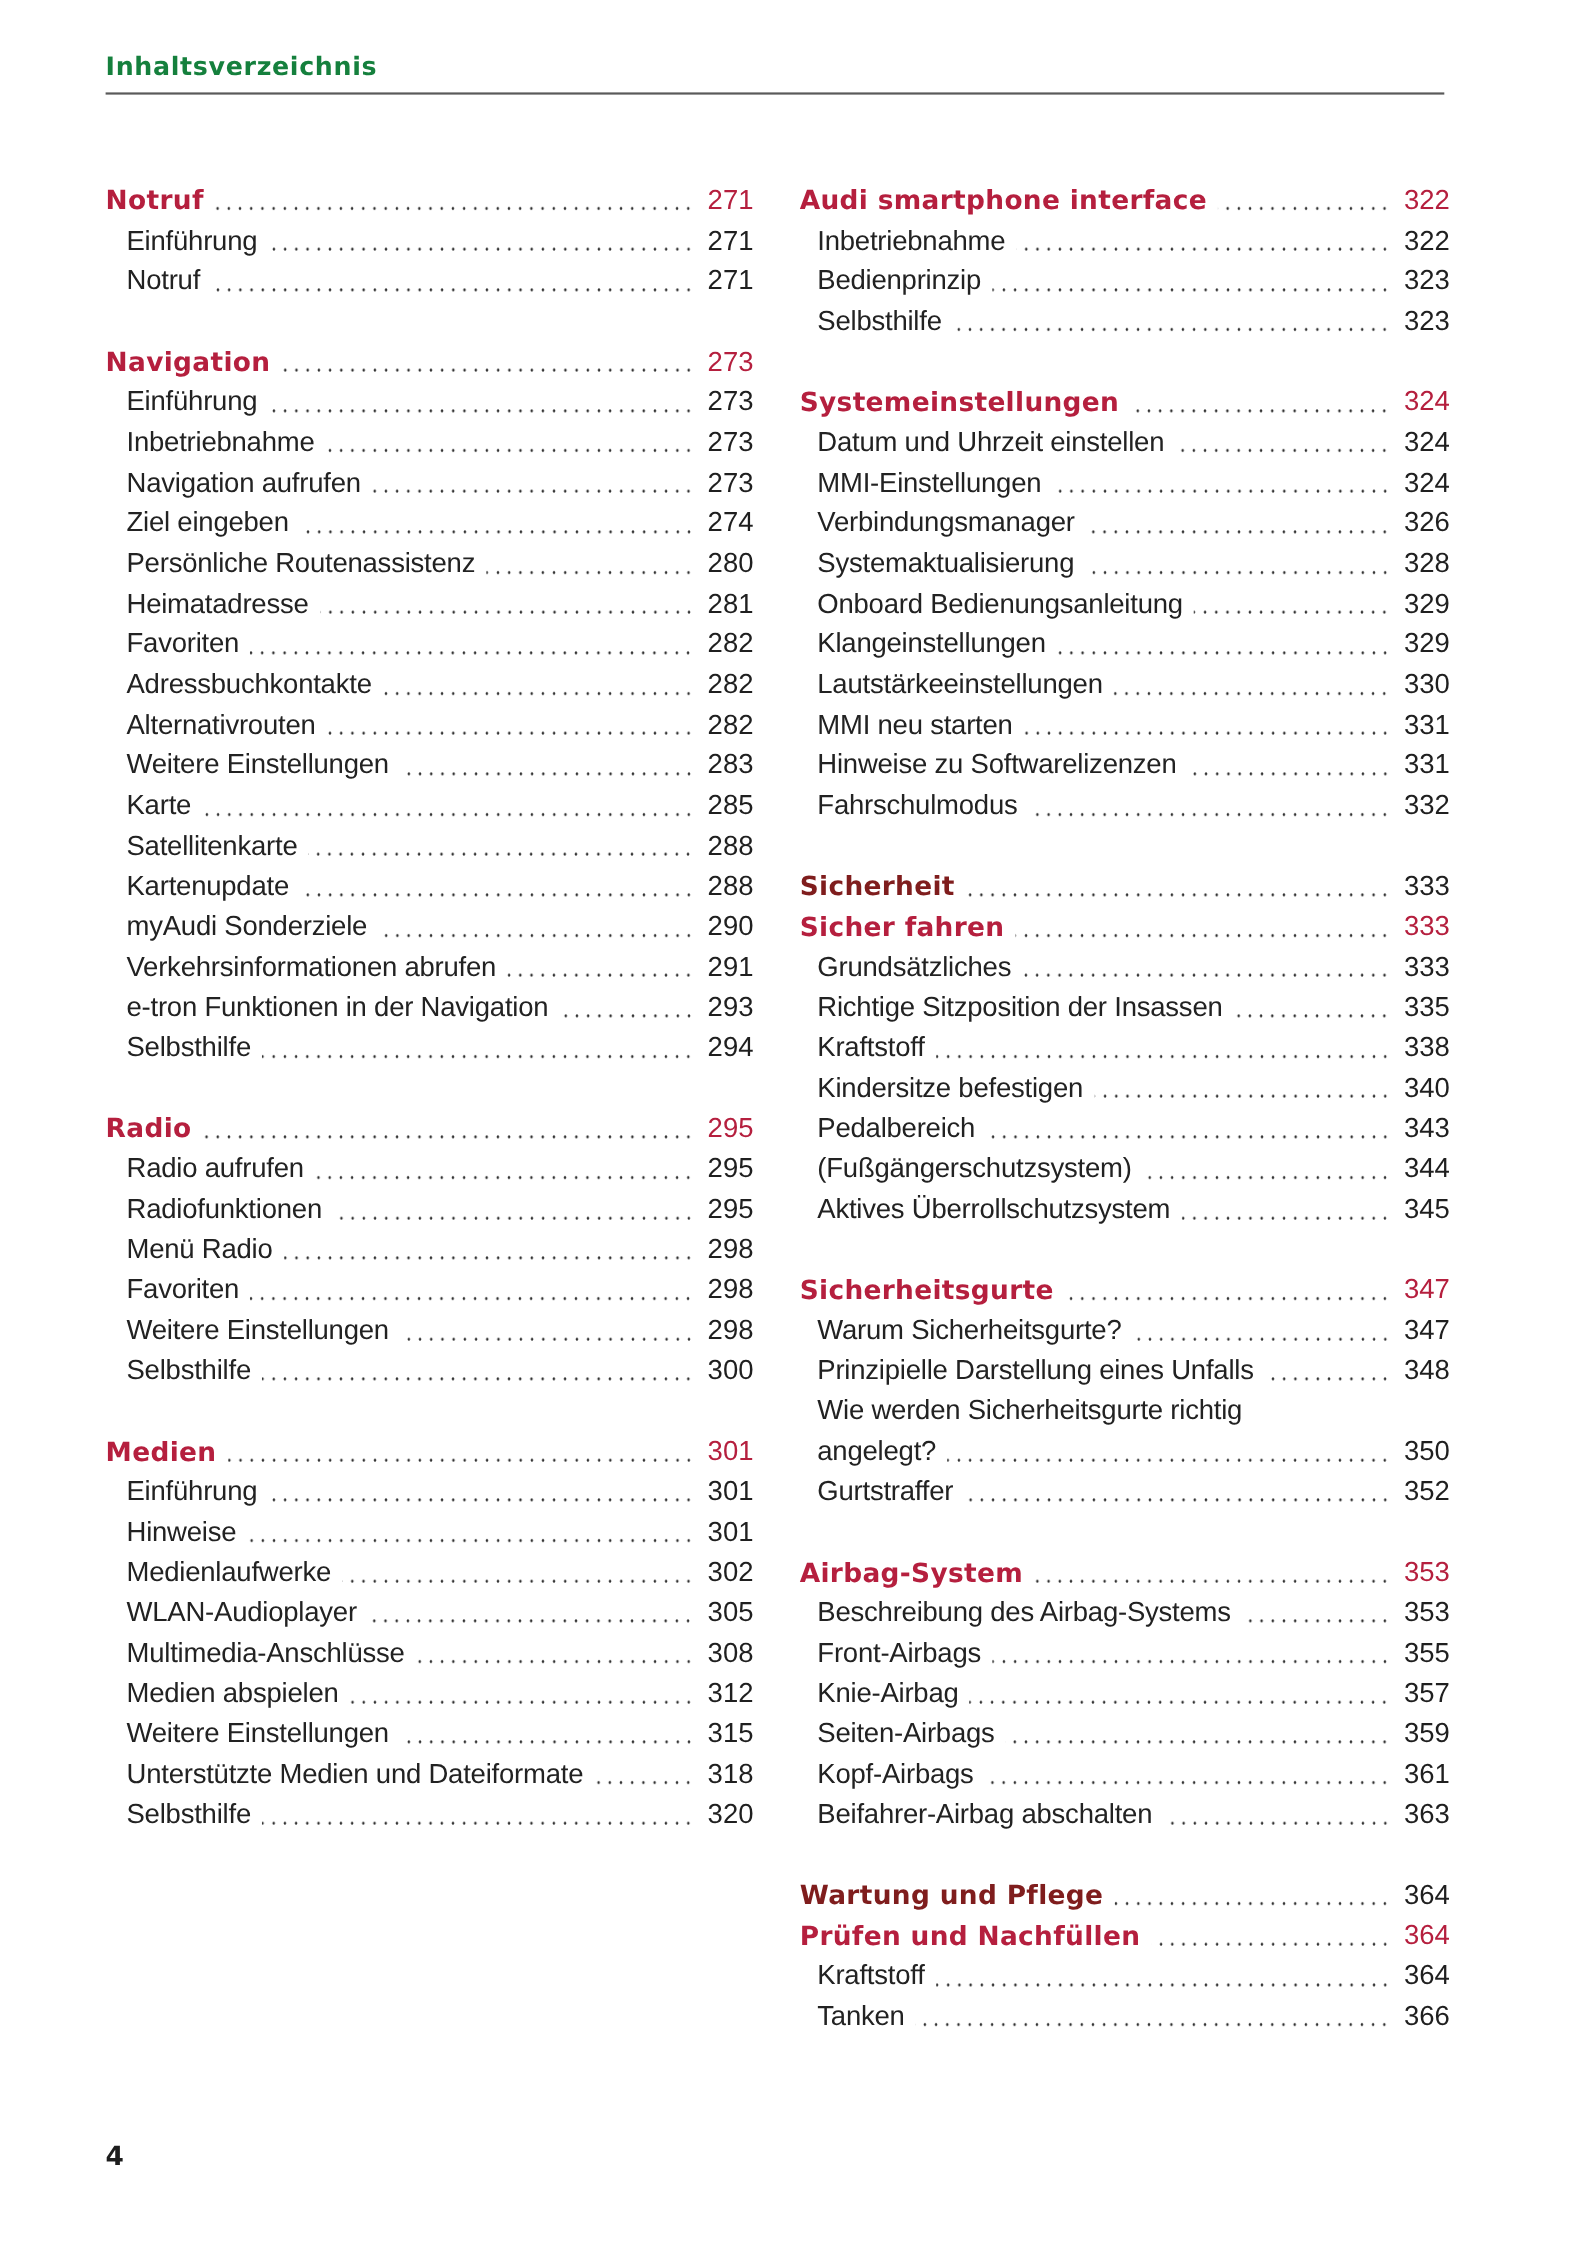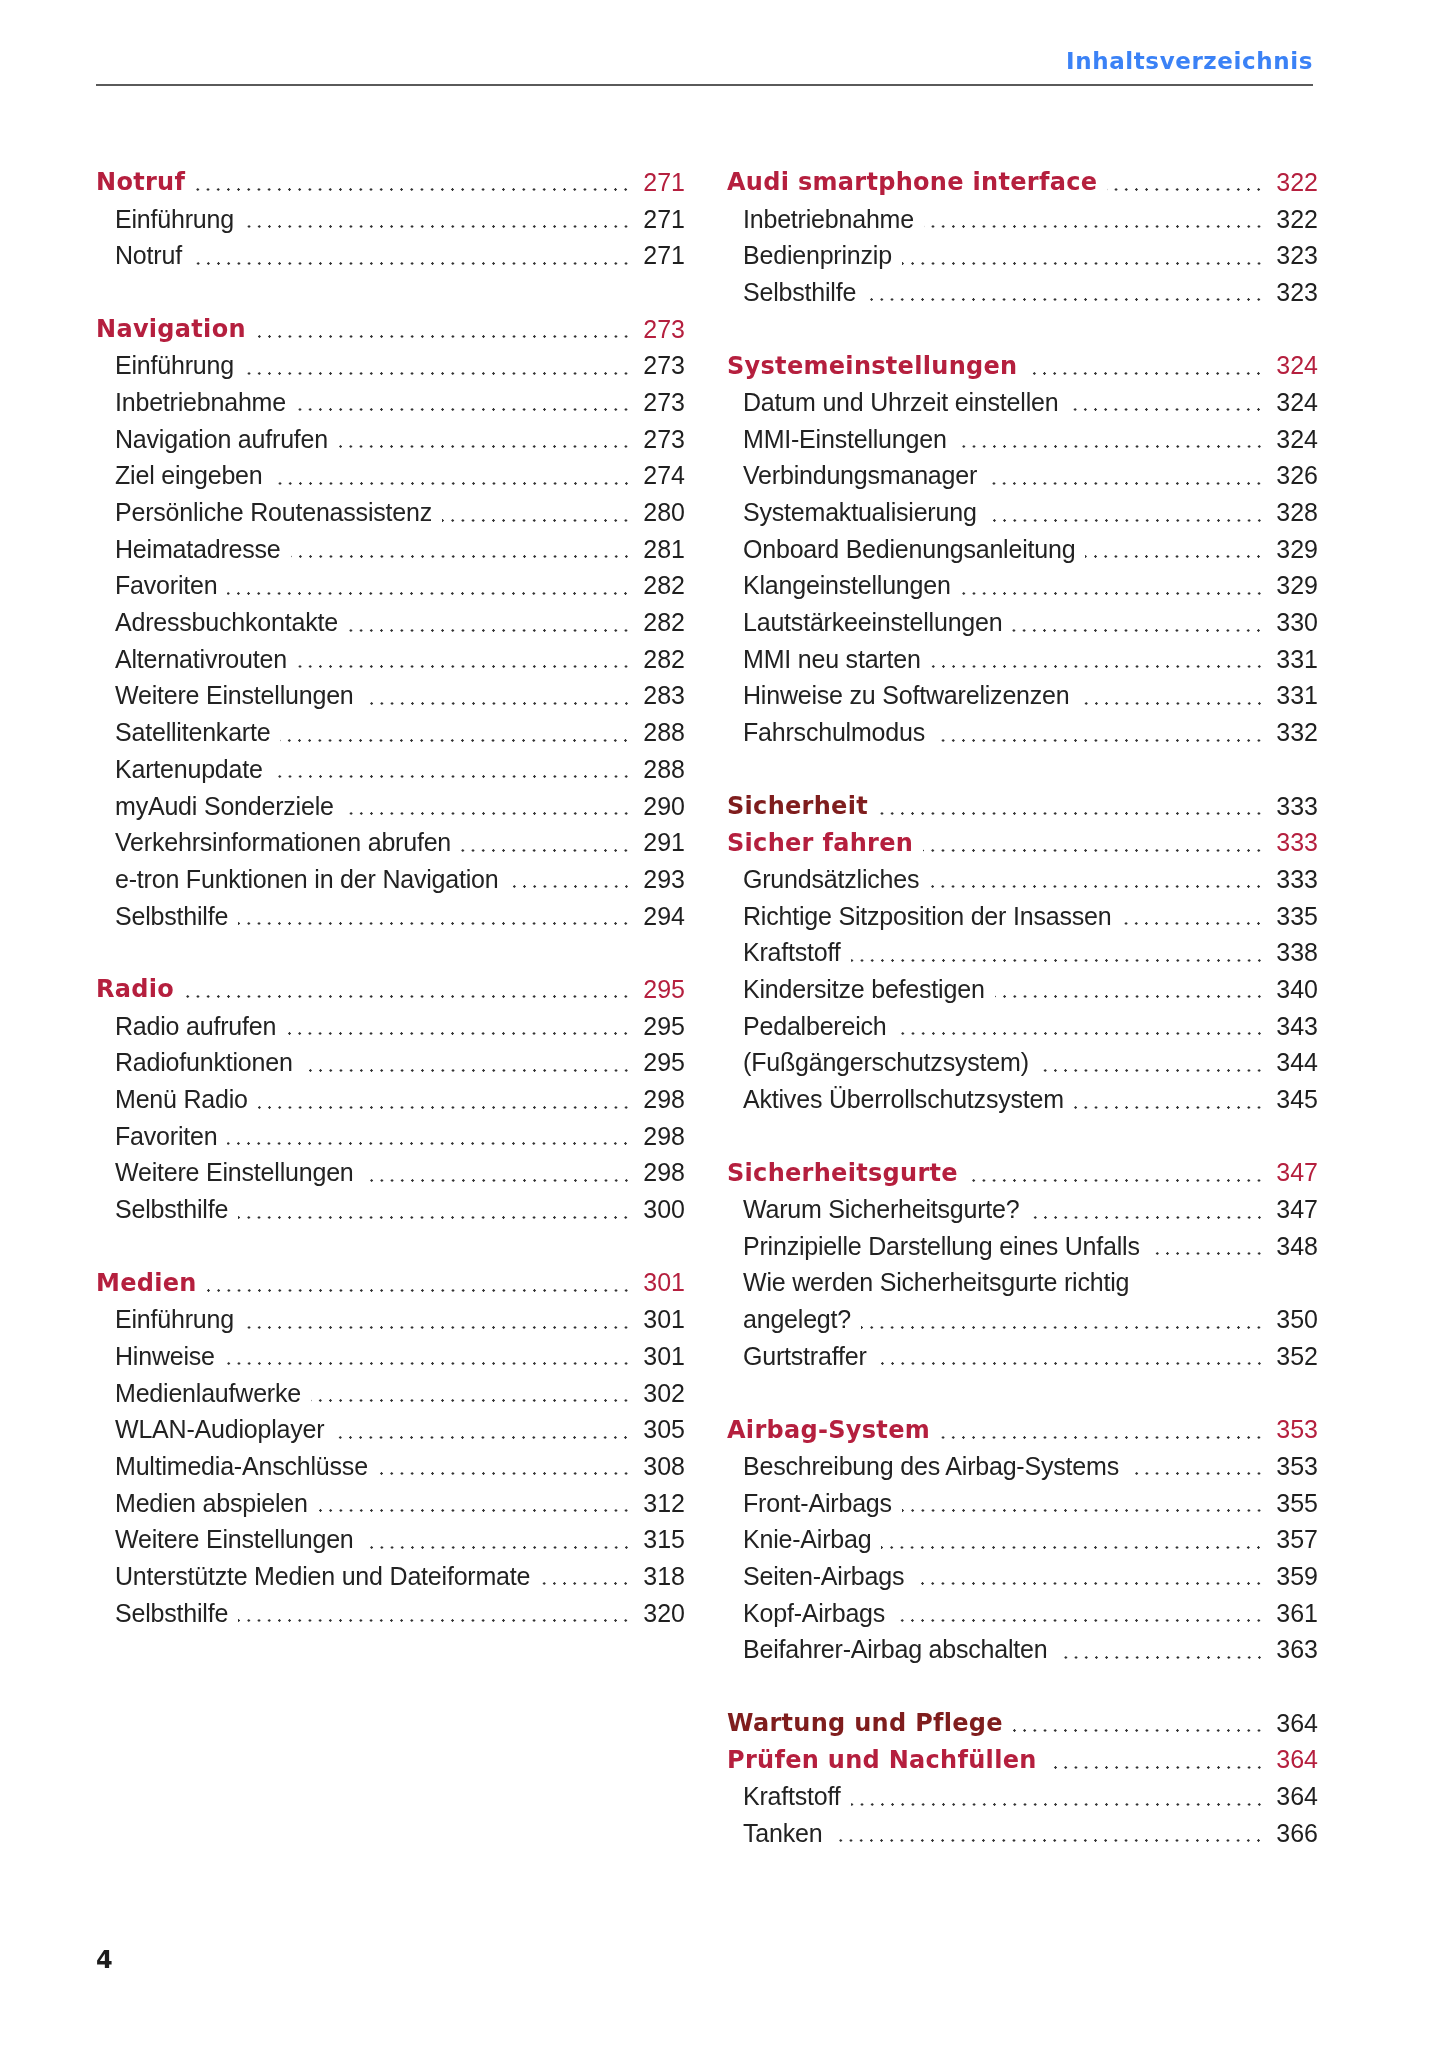--- a/index.html
+++ b/index.html
@@ -1,20 +1,20 @@
 <!DOCTYPE html>
 <html><head>
 <meta charset="utf-8">
 <style>
   html, body { margin: 0; padding: 0; background: #ffffff; }
   body { width: 1445px; height: 2050px; position: relative; overflow: hidden;
          font-family: "DejaVu Sans", sans-serif; color: #1f1f1f; }
   .page-header { position: absolute; left: 96px; top: 46px; width: 1217px; }
   .page-title { font-family: "DejaVu Sans", sans-serif; font-weight: bold; font-size: 23px;
-                letter-spacing: 0.6px; color: #3b82f6; line-height: 30px; display:block;text-align:right; }
+                letter-spacing: 0.6px; color: #15803d; line-height: 30px; display:block; }
   .header-rule { position: absolute; left: 0; top: 38px; width: 1217px; height: 2px; background: #5a5a5a; }
 
   .column { position: absolute; top: 119px; margin-top: 45px; }
   .col-left { left: 96px; width: 589px; }
   .col-right { left: 727px; width: 591px; }
 
   .row { height: 36.7px; display: flex; align-items: center; position: relative; white-space: nowrap; }
   .row.blank { }
   .row .label { flex: 0 0 auto; font-family: "Liberation Sans", sans-serif; font-size: 25px;
                 transform-origin: left center; letter-spacing: -0.2px; }
@@ -110,20 +110,25 @@
       <span class="label">Alternativrouten</span>
       <span class="leader"></span>
       <span class="page">282</span>
     </div>
     <div class="row sub">
       <span class="label">Weitere Einstellungen</span>
       <span class="leader"></span>
       <span class="page">283</span>
     </div>
     <div class="row sub">
+      <span class="label">Karte</span>
+      <span class="leader"></span>
+      <span class="page">285</span>
+    </div>
+    <div class="row sub">
       <span class="label">Satellitenkarte</span>
       <span class="leader"></span>
       <span class="page">288</span>
     </div>
     <div class="row sub">
       <span class="label">Kartenupdate</span>
       <span class="leader"></span>
       <span class="page">288</span>
     </div>
     <div class="row sub">

